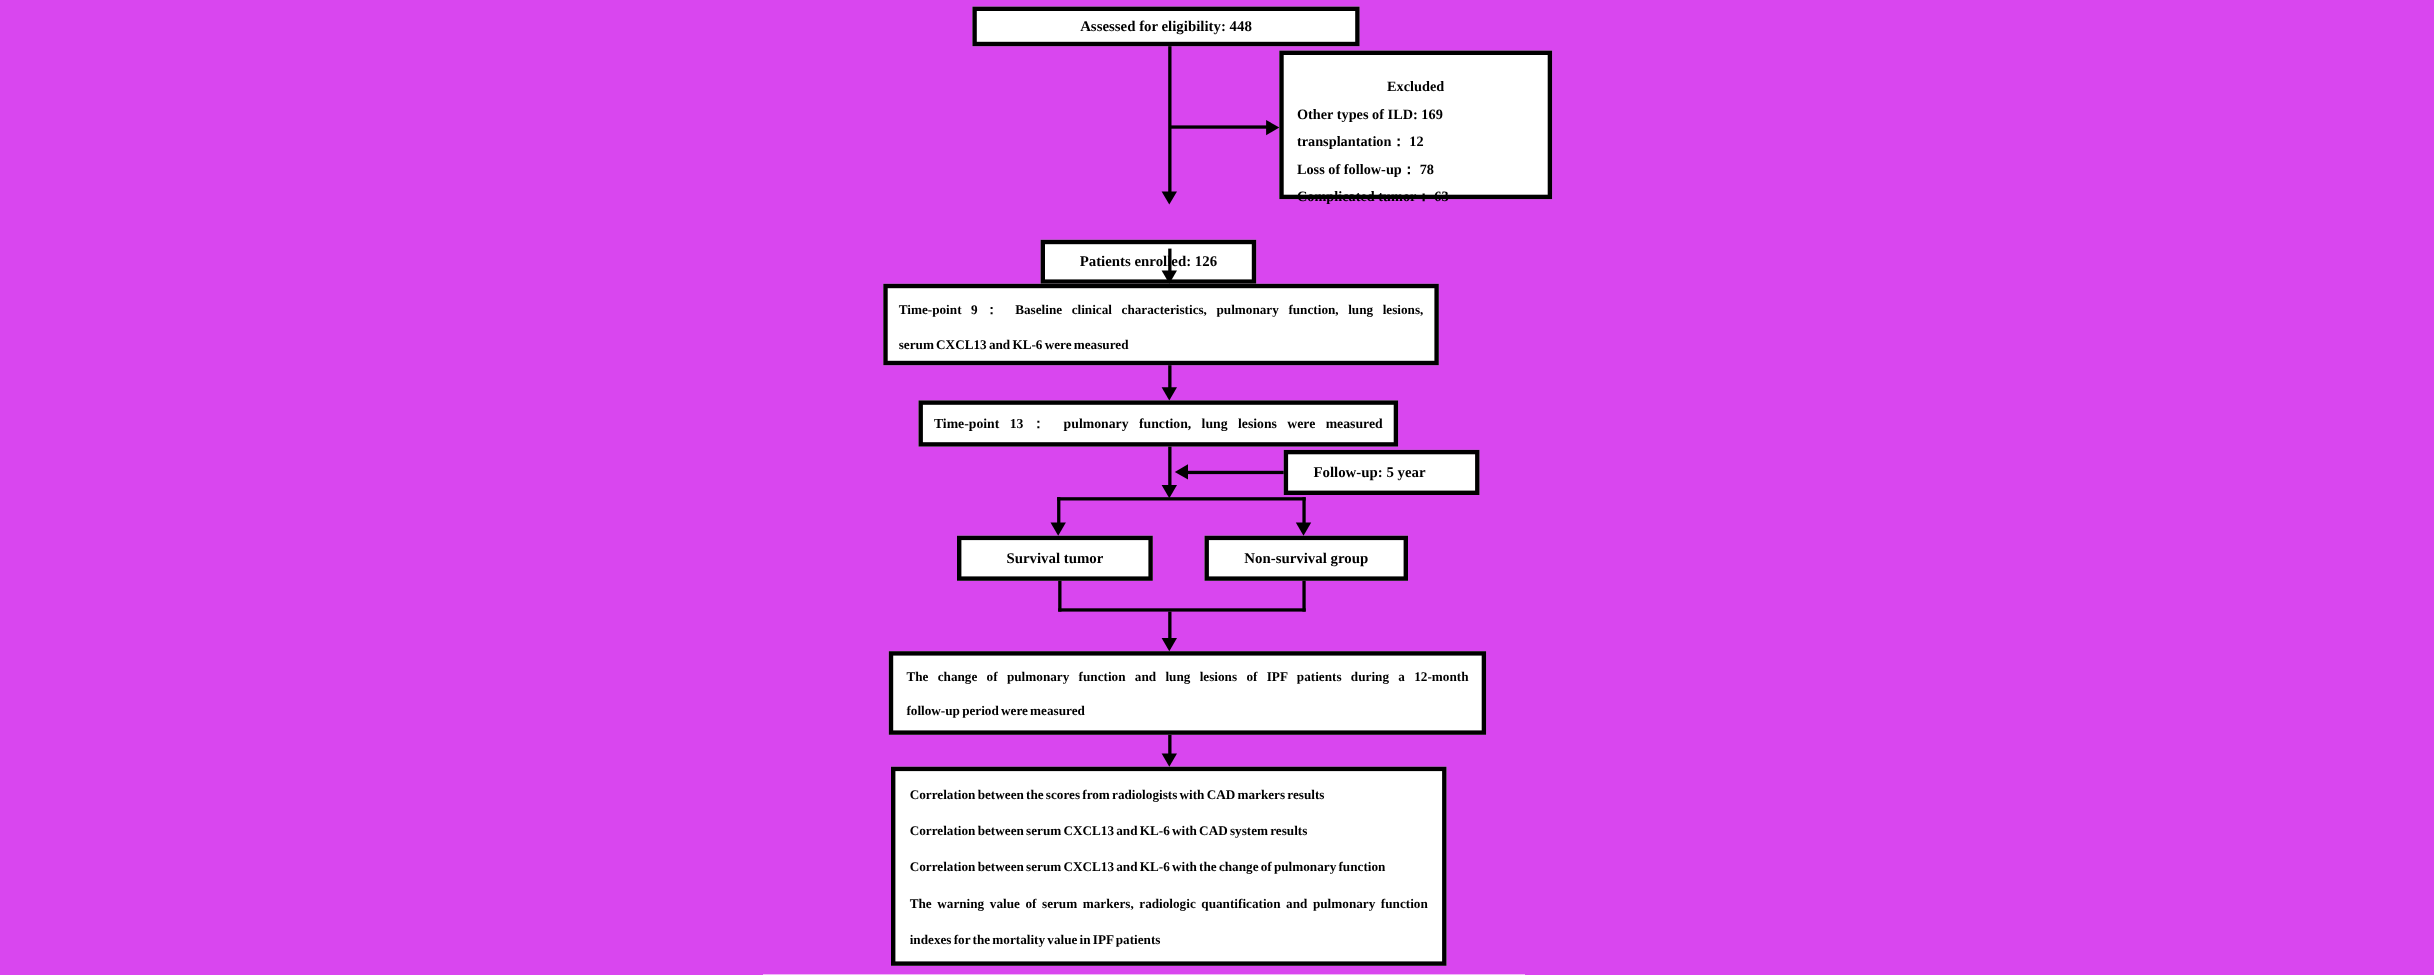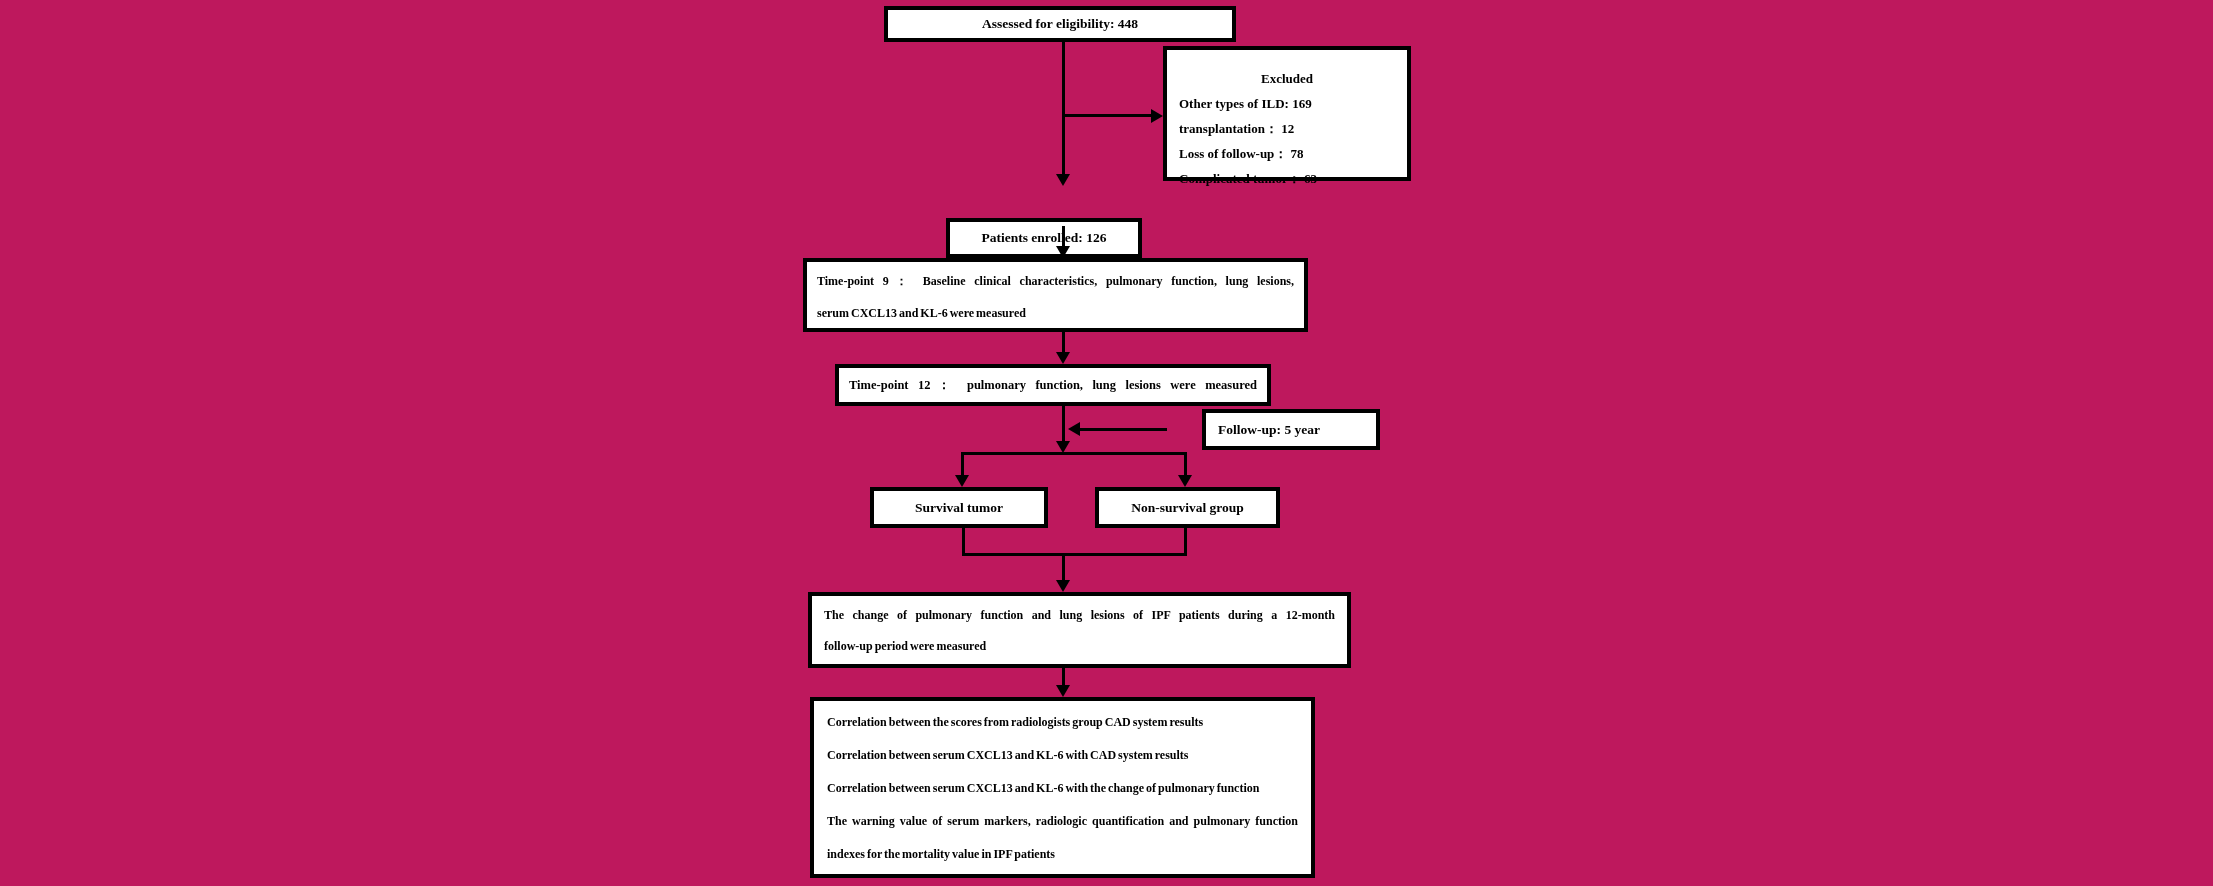--- a/index.html
+++ b/index.html
@@ -4,21 +4,21 @@
 <style>
   html, body {
     margin: 0;
     padding: 0;
     background: #ffffff;
   }
   #canvas {
     position: relative;
     width: 2213px;
     height: 886px;
-    background: #be185d;
+    background: #d946ef;
     font-family: "Liberation Serif", "DejaVu Serif", serif;
     font-weight: bold;
     color: #000000;
     overflow: hidden;
   }
   .box {
     position: absolute;
     box-sizing: border-box;
     border: 4px solid #000000;
     background: #ffffff;
@@ -79,21 +79,21 @@
   #b-excluded    { left: 1163px; top: 46px;  width: 248px; height: 135px;
                    padding: 16px 12px; font-size: 13px; line-height: 25px; }
   #b-excluded .title { text-align: center; }
   #b-enrolled    { left: 946px;  top: 186px; width: 196px; height: 40px; margin-top: 32px; }
   #b-t0          { left: 803px;  top: 258px; width: 505px; height: 74px;
                    padding: 3px 10px; line-height: 32px; }
   #b-t12         { left: 835px;  top: 364px; width: 436px; height: 42px;
                    padding: 0 10px; font-size: 12.5px; word-spacing: -1px; }
   #b-t12 .stretch { flex: 1; text-align: justify; text-align-last: justify; }
   #b-followup    { left: 1167px; top: 409px; width: 178px; height: 41px;
-                   padding-left: 12px; margin-left: 35px; }
+                   padding-left: 23px; }
   #b-survival    { left: 870px;  top: 487px; width: 178px; height: 41px; }
   #b-nonsurvival { left: 1095px; top: 487px; width: 185px; height: 41px; }
   #b-change      { left: 808px;  top: 592px; width: 543px; height: 76px;
                    padding: 4px 12px; line-height: 31px; }
   #b-outcomes    { left: 810px;  top: 697px; width: 505px; height: 181px;
                    padding: 5px 13px; line-height: 33px; }
 
   
   #l1  { left: 1062px; top: 42px;  height: 133px; }
   #a1  { left: 1056px; top: 174px; }
@@ -140,42 +140,42 @@
   <div class="box flexc lbl" id="b-enrolled">
     <span>Patients enrolled: 126</span>
   </div>
 
   <div class="box para" id="b-t0">
     <div class="pline jline">Time-point 9： Baseline clinical characteristics, pulmonary function, lung lesions,</div>
     <div class="pline">serum CXCL13 and KL-6 were measured</div>
   </div>
 
   <div class="box flexl" id="b-t12">
-    <span class="stretch">Time-point 12： pulmonary function, lung lesions were measured</span>
+    <span class="stretch">Time-point 13： pulmonary function, lung lesions were measured</span>
   </div>
 
   <div class="box flexl lbl" id="b-followup">
     <span>Follow-up: 5 year</span>
   </div>
 
   <div class="box flexc lbl" id="b-survival">
     <span>Survival tumor</span>
   </div>
 
   <div class="box flexc lbl" id="b-nonsurvival">
     <span>Non-survival group</span>
   </div>
 
   <div class="box para" id="b-change">
     <div class="pline jline">The change of pulmonary function and lung lesions of IPF patients during a 12-month</div>
     <div class="pline">follow-up period were measured</div>
   </div>
 
   <div class="box para" id="b-outcomes">
-    <div class="pline">Correlation between the scores from radiologists group CAD system results</div>
+    <div class="pline">Correlation between the scores from radiologists with CAD markers results</div>
     <div class="pline">Correlation between serum CXCL13 and KL-6 with CAD system results</div>
     <div class="pline">Correlation between serum CXCL13 and KL-6 with the change of pulmonary function</div>
     <div class="pline jline">The warning value of serum markers, radiologic quantification and pulmonary function</div>
     <div class="pline">indexes for the mortality value in IPF patients</div>
   </div>
 
   <div class="vline" id="l1"></div>
   <div class="arr-down" id="a1"></div>
 
   <div class="hline" id="l2"></div>

